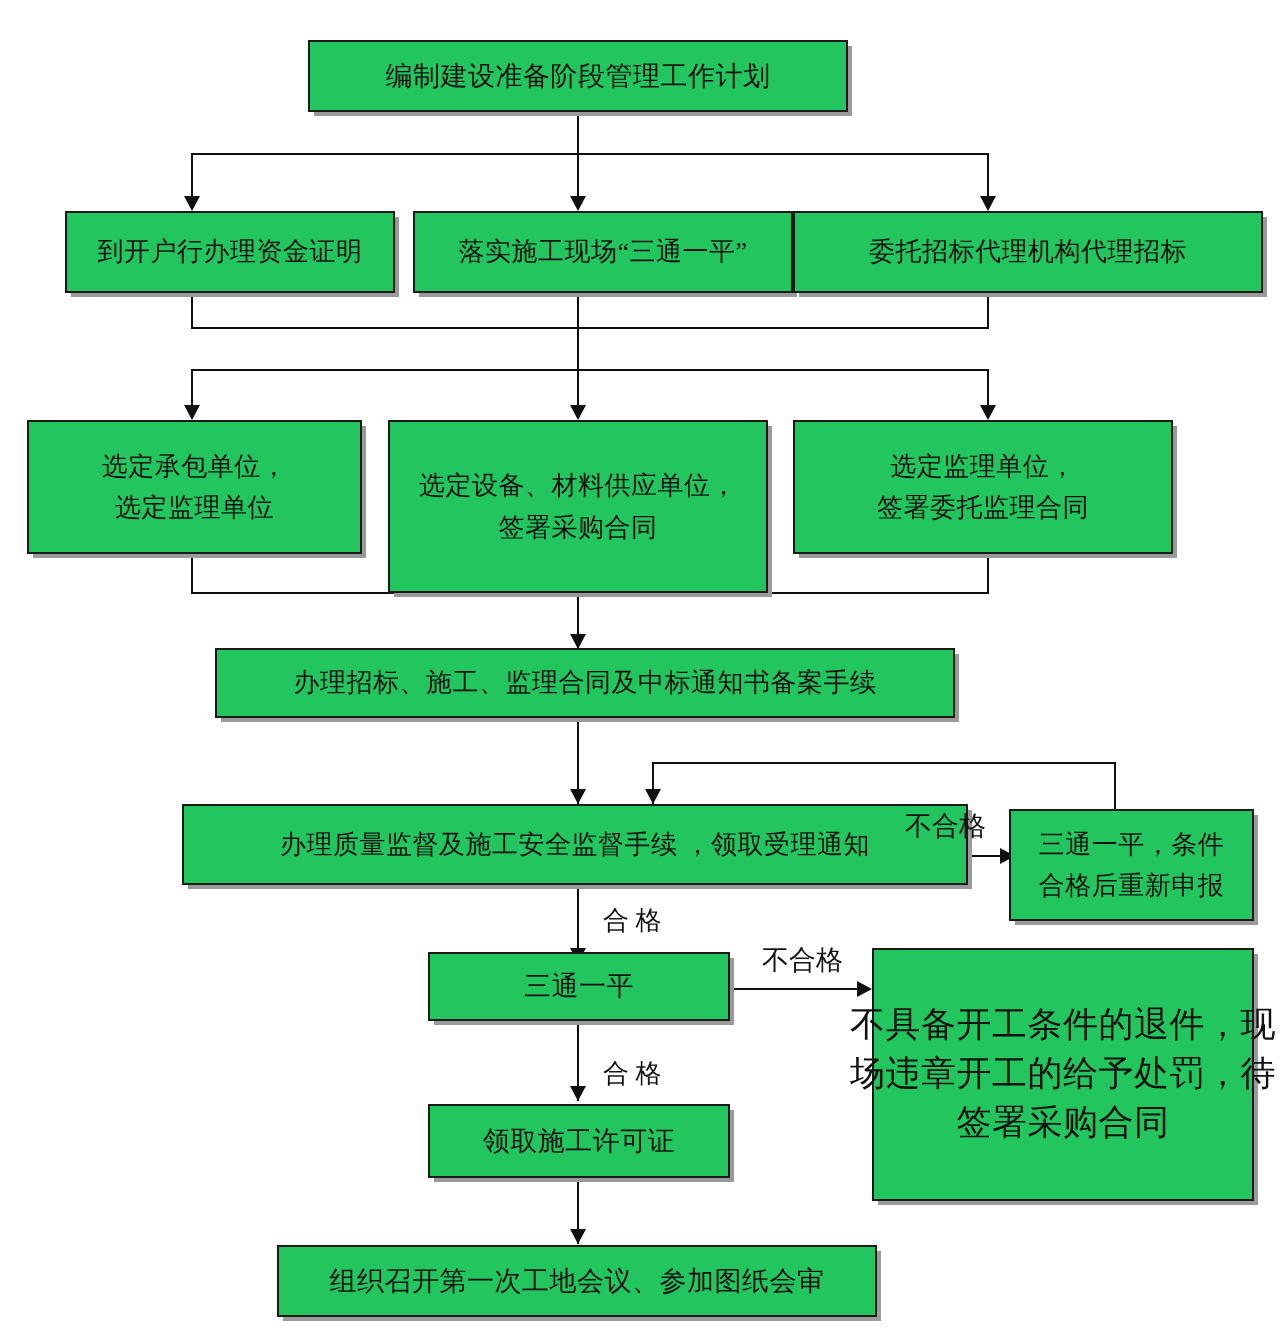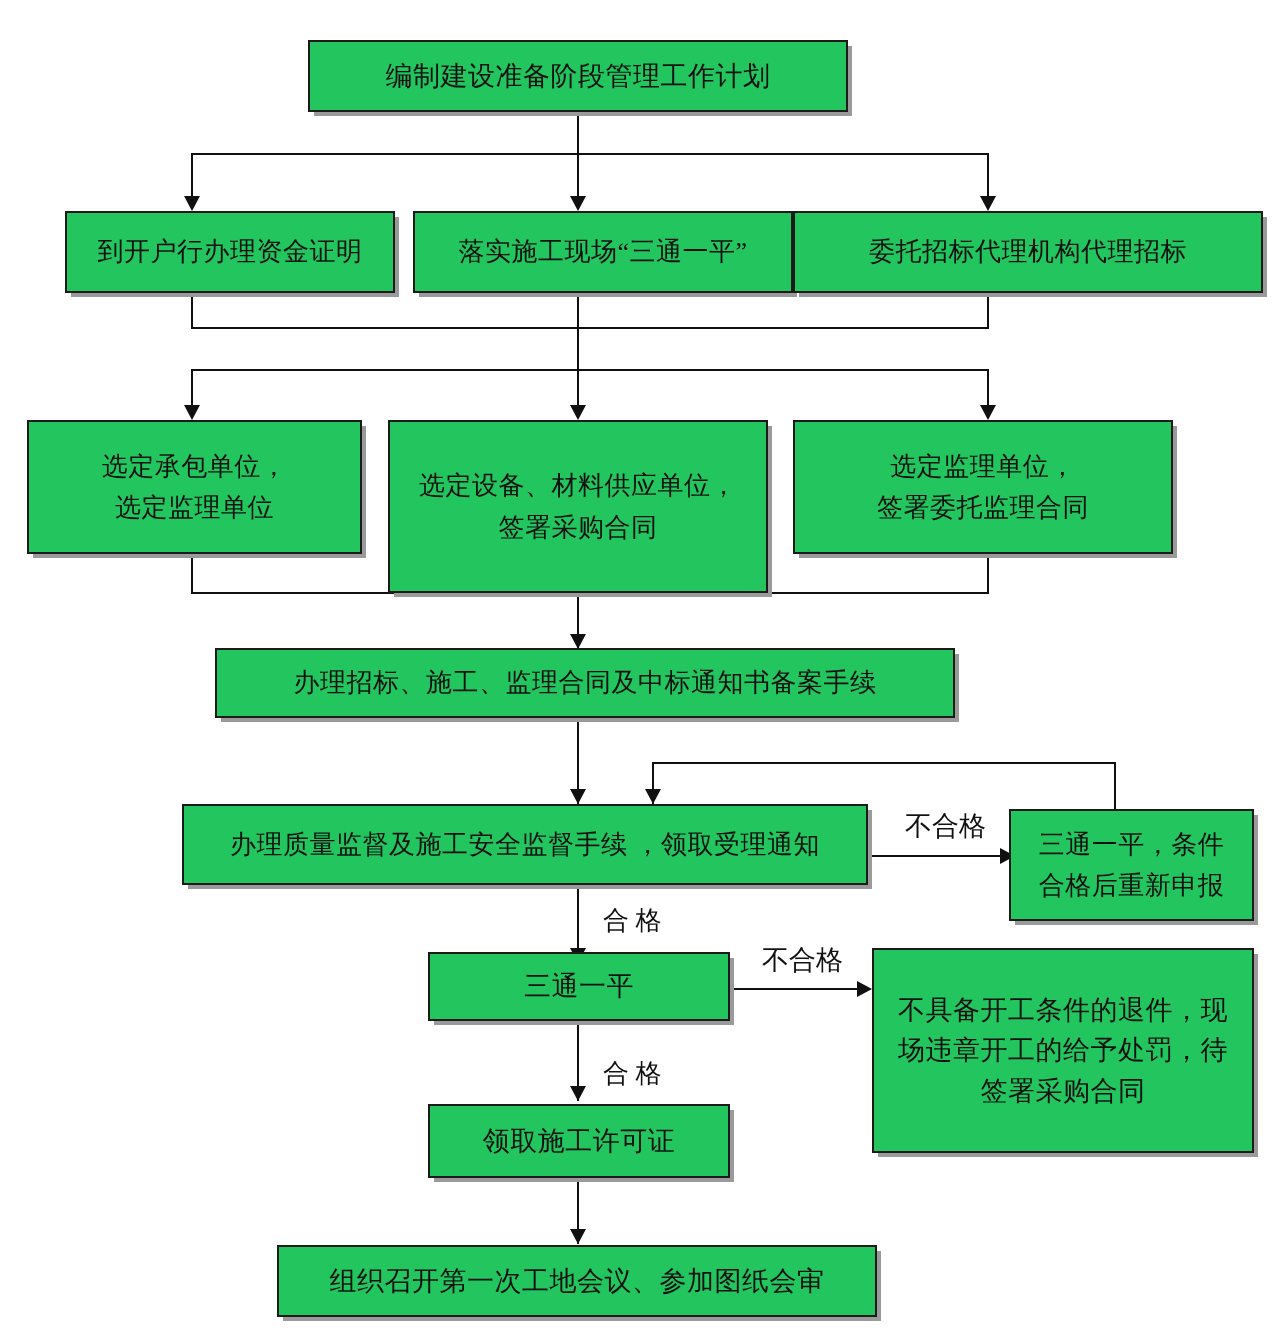--- a/index.html
+++ b/index.html
@@ -185,34 +185,34 @@
 
   <div class="node two-line" style="left:793px; top:420px; width:380px; height:134px; font-size:26px;">
     <span class="ln">选定监理单位，</span>
     <span class="ln">签署委托监理合同</span>
   </div>
 
   <div class="node" style="left:215px; top:648px; width:740px; height:70px; font-size:26px;">
     <span class="ln">办理招标、施工、监理合同及中标通知书备案手续</span>
   </div>
 
-  <div class="node" style="left:182px; top:804px; width:686px; height:81px; font-size:26px;">
+  <div class="node" style="left:182px; top:804px; width:786px; height:81px; font-size:26px;">
     <span class="ln">办理质量监督及施工安全监督手续 ，领取受理通知</span>
   </div>
 
   <div class="node two-line" style="left:1009px; top:809px; width:245px; height:112px; font-size:26px;">
     <span class="ln">三通一平，条件</span>
     <span class="ln">合格后重新申报</span>
   </div>
 
   <div class="node" style="left:428px; top:952px; width:302px; height:69px; font-size:27px;">
     <span class="ln">三通一平</span>
   </div>
 
-  <div class="node three-line" style="left:872px; top:948px; width:382px; height:205px; font-size:27px;">
+  <div class="node three-line" style="left:872px; top:948px; width:382px; height:253px; font-size:35px;">
     <span class="ln">不具备开工条件的退件，现</span>
     <span class="ln">场违章开工的给予处罚，待</span>
     <span class="ln">签署采购合同</span>
   </div>
 
   <div class="node" style="left:428px; top:1104px; width:302px; height:74px; font-size:27px;">
     <span class="ln">领取施工许可证</span>
   </div>
 
   <div class="node" style="left:277px; top:1245px; width:600px; height:72px; font-size:27px;">

